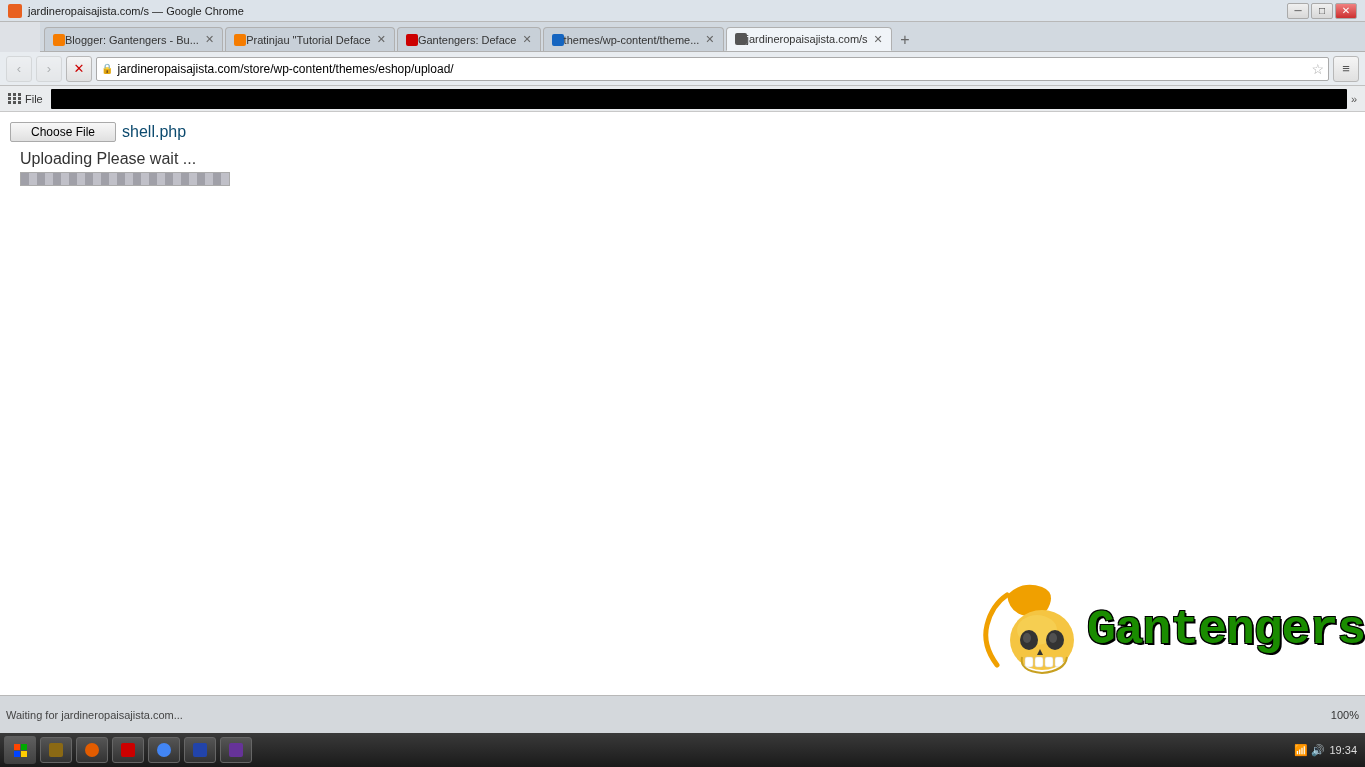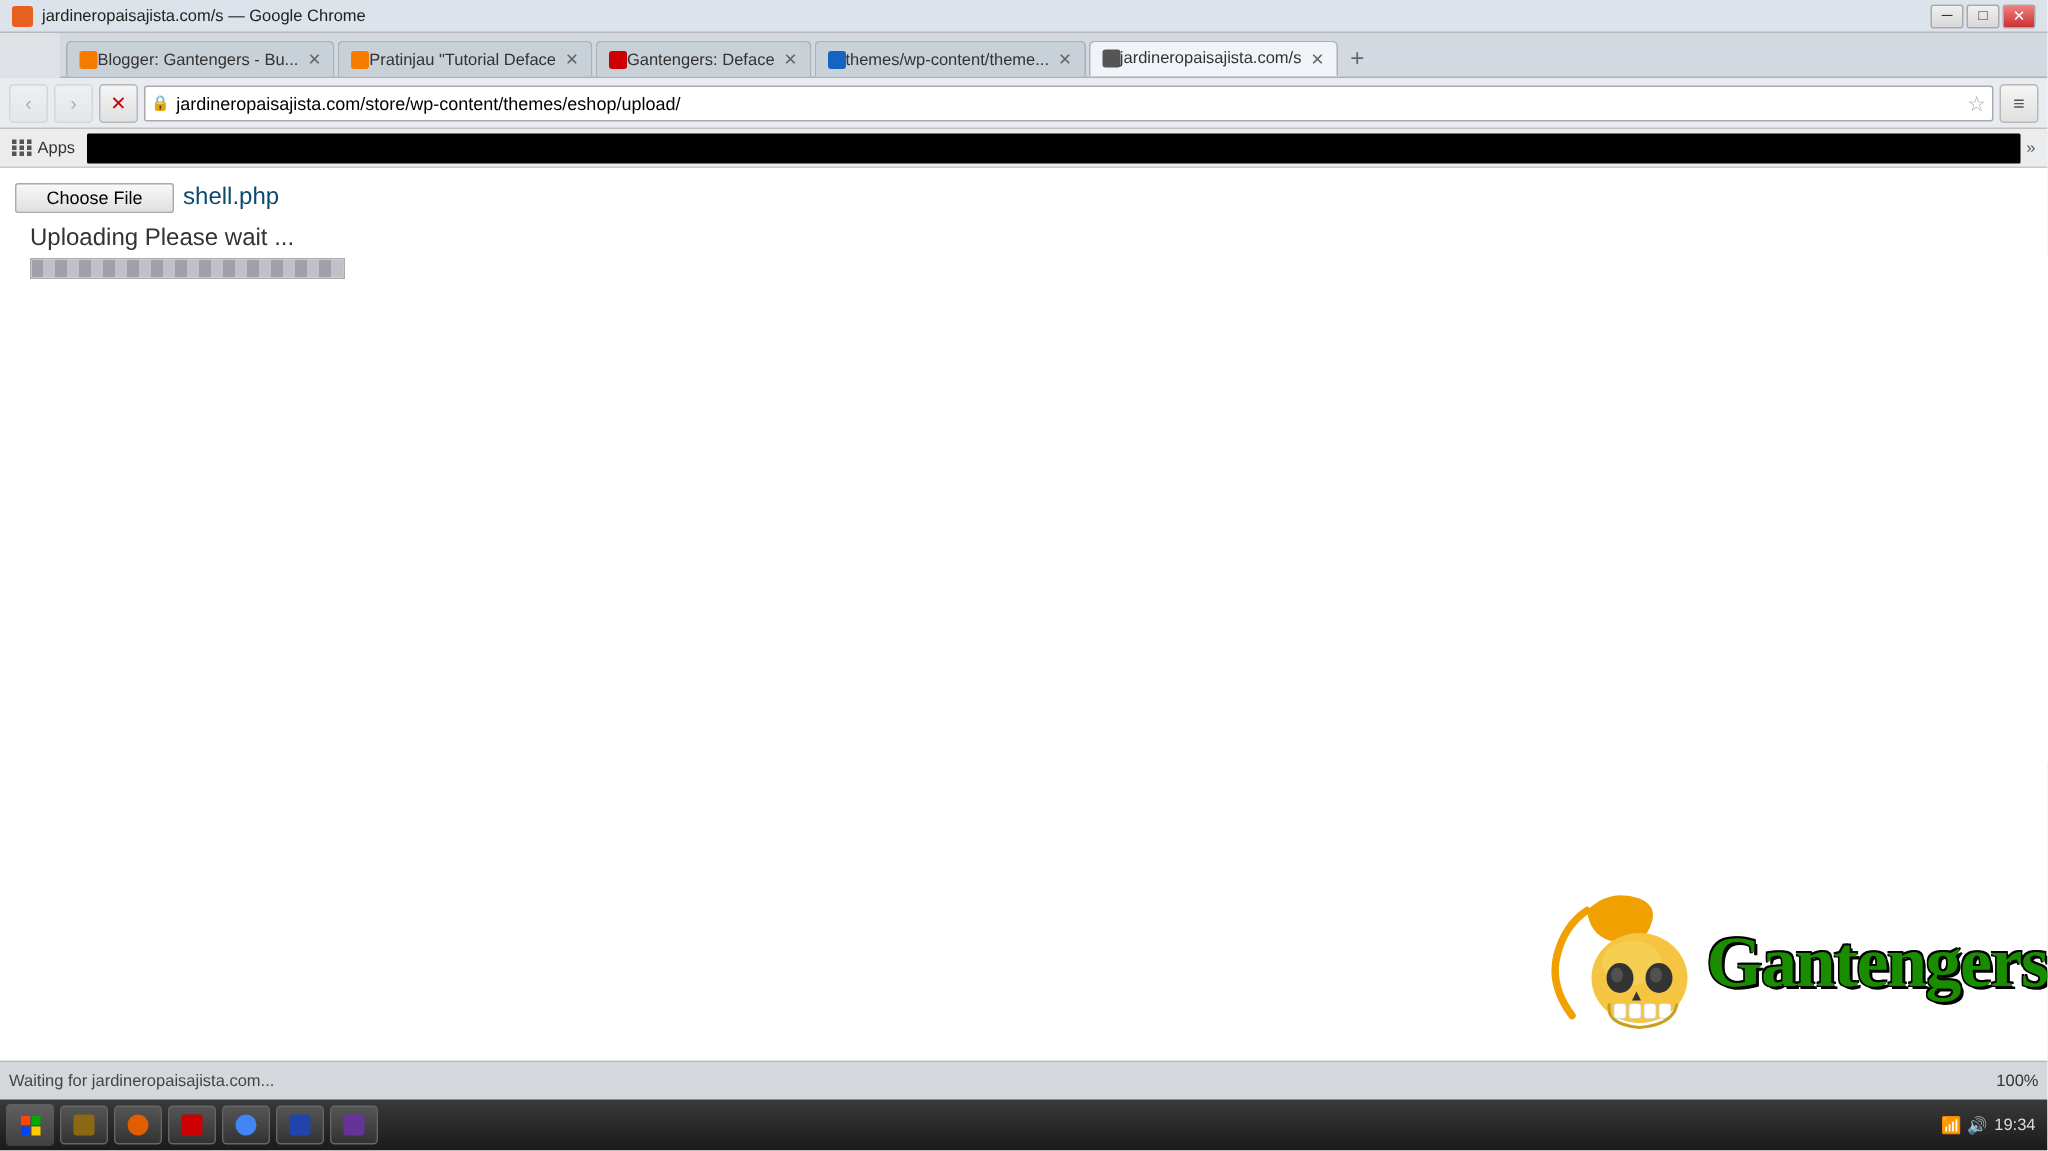--- a/index.html
+++ b/index.html
@@ -281,39 +281,39 @@
 
     .gantengers-text {
       display: flex;
       flex-direction: column;
     }
 
     .gantengers-line1 {
       font-size: 48px;
       font-weight: 900;
       color: #1a8c00;
-      font-family: Liberation Serif, serif;
+      font-family: Liberation Mono, monospace;
       text-shadow: 2px 2px 0 #000, -1px -1px 0 #000, 1px -1px 0 #000, -1px 1px 0 #000;
       letter-spacing: -1px;
       line-height: 1;
     }
 
     .gantengers-line2 {
       font-size: 48px;
       font-weight: 900;
       color: #1a8c00;
       font-family: 'Arial Black', Arial, sans-serif;
       text-shadow: 2px 2px 0 #000, -1px -1px 0 #000, 1px -1px 0 #000, -1px 1px 0 #000;
       letter-spacing: -1px;
       line-height: 1;
     }
 
     
     .status-bar {
-      height: 26px;
+      height: 38px;
       background: #d4d8dc;
       border-top: 1px solid #b8b8b8;
       display: flex;
       align-items: center;
       padding: 0 6px;
       font-size: 11px;
       color: #444;
     }
 
     .status-left {
@@ -525,21 +525,21 @@
         <div class="apps-icon-dot"></div>
         <div class="apps-icon-dot"></div>
         <div class="apps-icon-dot"></div>
         <div class="apps-icon-dot"></div>
         <div class="apps-icon-dot"></div>
         <div class="apps-icon-dot"></div>
         <div class="apps-icon-dot"></div>
         <div class="apps-icon-dot"></div>
         <div class="apps-icon-dot"></div>
       </div>
-      <span>Apps</span>
+      <span>File</span>
     </div>
     <div class="bookmark-bar-content"></div>
     <span class="bookmarks-arrow">»</span>
   </div>
 
   <div class="page-content">
     <div class="page-body">
 
       <div class="file-input-row">
         <button class="choose-file-btn">Choose File</button>

